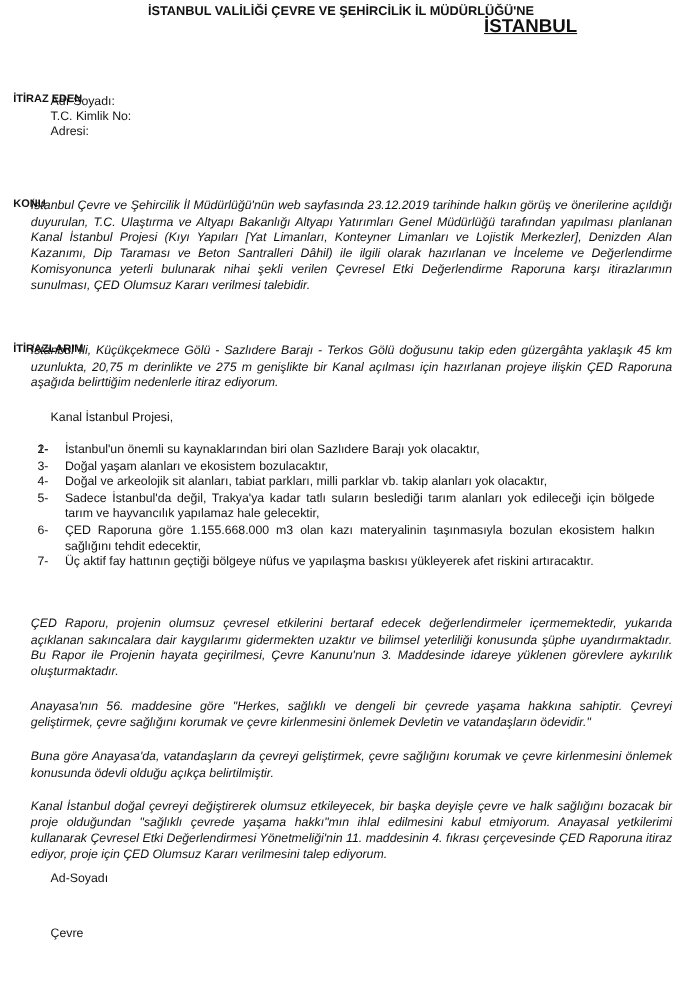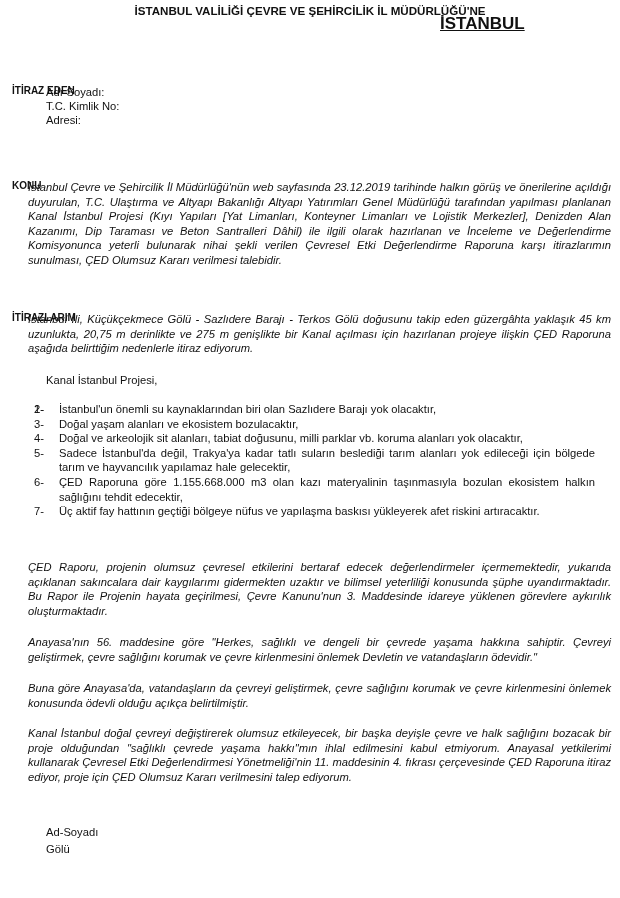--- a/index.html
+++ b/index.html
@@ -55,37 +55,37 @@
     <div class="list-item">
       <span class="list-num">2-</span>
       <span>İstanbul'un önemli su kaynaklarından biri olan Sazlıdere Barajı yok olacaktır,</span>
     </div>
     <div class="list-item">
       <span class="list-num">3-</span>
       <span>Doğal yaşam alanları ve ekosistem bozulacaktır,</span>
     </div>
     <div class="list-item">
       <span class="list-num">4-</span>
-      <span>Doğal ve arkeolojik sit alanları, tabiat doğusunu, milli parklar vb. koruma alanları yok olacaktır,</span>
+      <span>Doğal ve arkeolojik sit alanları, tabiat parkları, milli parklar vb. takip alanları yok olacaktır,</span>
     </div>
     <div class="list-item">
       <span class="list-num">5-</span>
       <span>Sadece İstanbul'da değil, Trakya'ya kadar tatlı suların beslediği tarım alanları yok edileceği için bölgede tarım ve hayvancılık yapılamaz hale gelecektir,</span>
     </div>
     <div class="list-item">
       <span class="list-num">6-</span>
       <span>ÇED Raporuna göre 1.155.668.000 m3 olan kazı materyalinin taşınmasıyla bozulan ekosistem halkın sağlığını tehdit edecektir,</span>
     </div>
     <div class="list-item">
       <span class="list-num">7-</span>
       <span>Üç aktif fay hattının geçtiği bölgeye nüfus ve yapılaşma baskısı yükleyerek afet riskini artıracaktır.</span>
     </div>
   </div>
 
   <div class="para" style="top:560px;">ÇED Raporu, projenin olumsuz çevresel etkilerini bertaraf edecek değerlendirmeler içermemektedir, yukarıda açıklanan sakıncalara dair kaygılarımı gidermekten uzaktır ve bilimsel yeterliliği konusunda şüphe uyandırmaktadır. Bu Rapor ile Projenin hayata geçirilmesi, Çevre Kanunu'nun 3. Maddesinde idareye yüklenen görevlere aykırılık oluşturmaktadır.</div>
   <div class="para" style="top:635px;">Anayasa'nın 56. maddesine göre "Herkes, sağlıklı ve dengeli bir çevrede yaşama hakkına sahiptir. Çevreyi geliştirmek, çevre sağlığını korumak ve çevre kirlenmesini önlemek Devletin ve vatandaşların ödevidir."</div>
   <div class="para" style="top:681px;">Buna göre Anayasa'da, vatandaşların da çevreyi geliştirmek, çevre sağlığını korumak ve çevre kirlenmesini önlemek konusunda ödevli olduğu açıkça belirtilmiştir.</div>
   <div class="para" style="top:726px;">Kanal İstanbul doğal çevreyi değiştirerek olumsuz etkileyecek, bir başka deyişle çevre ve halk sağlığını bozacak bir proje olduğundan "sağlıklı çevrede yaşama hakkı"mın ihlal edilmesini kabul etmiyorum.  Anayasal yetkilerimi kullanarak Çevresel Etki Değerlendirmesi Yönetmeliği'nin 11. maddesinin 4. fıkrası çerçevesinde ÇED Raporuna itiraz ediyor, proje için ÇED Olumsuz Kararı verilmesini talep ediyorum.</div>
 
-  <div class="line" style="top:825px;text-align:center;">Ad-Soyadı</div>
-  <div class="line" style="top:842px;">Gölü</div>
+  <div class="line" style="top:792px;text-align:center;">Ad-Soyadı</div>
+  <div class="line" style="top:842px;">Çevre</div>
 
 </div>
 
 </body></html>

